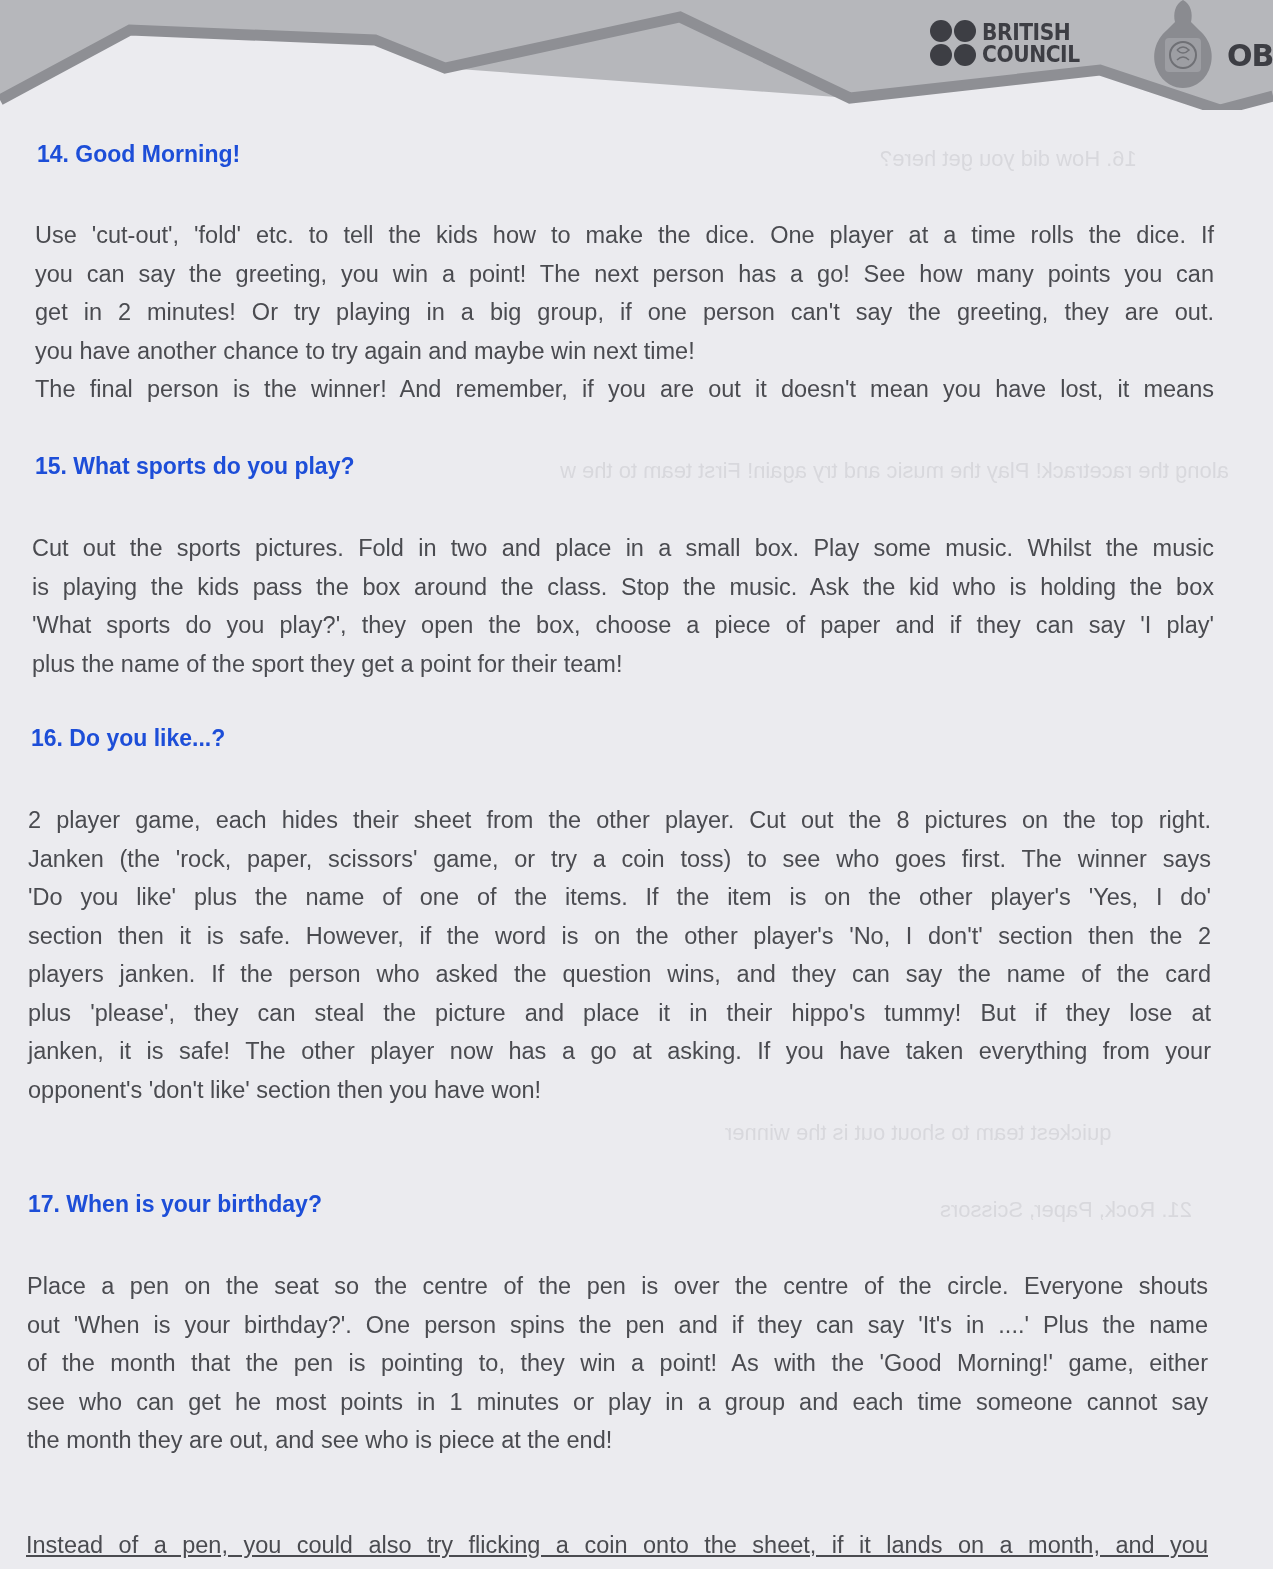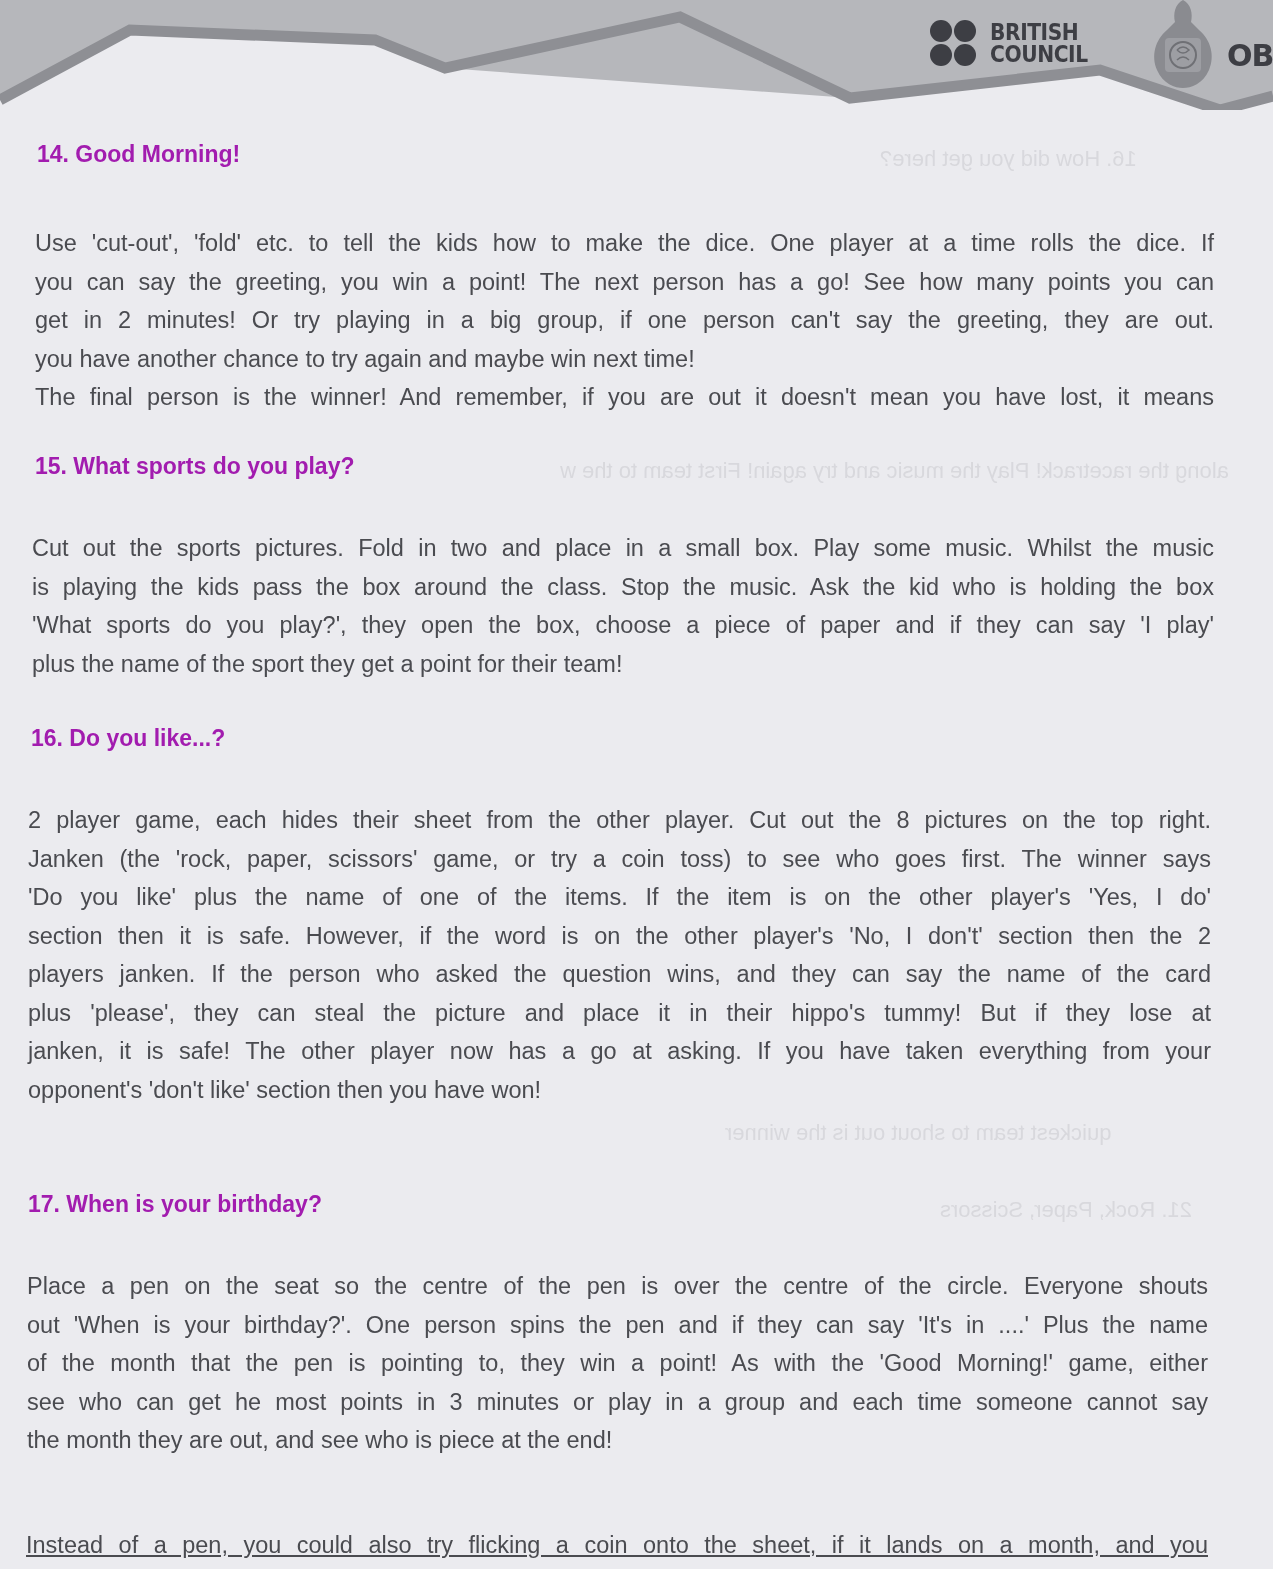--- a/index.html
+++ b/index.html
@@ -21,21 +21,21 @@
       width: 1273px;
       height: 110px;
     }
     .header svg { display: block; }
     .logo-bc {
       position: absolute;
       left: 930px;
       top: 20px;
       display: flex;
       align-items: center;
-      gap: 14px;
+      gap: 6px;
     }
     .bc-dots {
       display: grid;
       grid-template-columns: 22px 22px;
       grid-template-rows: 22px 22px;
       gap: 2px;
     }
     .bc-dots span {
       width: 22px; height: 22px;
       border-radius: 50%;
@@ -70,21 +70,21 @@
     }
     .content {
       position: absolute;
       left: 0; top: 0;
       width: 1273px;
     }
     .heading {
       position: absolute;
       font-weight: bold;
       font-size: 23px;
-      color: #a21caf;
+      color: #1d4ed8;
       white-space: nowrap;
     }
     .para {
       position: absolute;
       font-size: 23.5px;
       line-height: 38.5px;
       text-align: justify;
       text-align-last: left;
     }
     .para .line {
@@ -136,21 +136,21 @@
 </div>
 
 <div class="ghost" style="left:880px; top:146px;">16. How did you get here?</div>
 <div class="ghost" style="left:560px; top:458px;">along the racetrack! Play the music and try again! First team to the w</div>
 <div class="ghost" style="left:725px; top:1120px;">quickest team to shout out is the winner</div>
 <div class="ghost" style="left:940px; top:1197px;">21. Rock, Paper, Scissors</div>
 
 <div class="content">
 
   <div class="heading" style="left:37px; top:141px;">14. Good Morning!</div>
-  <div class="para" style="left:35px; top:216px; width:1179px;margin-top:8px;">
+  <div class="para" style="left:35px; top:216px; width:1179px;">
     <span class="line">Use 'cut-out', 'fold' etc. to tell the kids how to make the dice. One player at a time rolls the dice. If</span>
     <span class="line">you can say the greeting, you win a point! The next person has a go! See how many points you can</span>
     <span class="line">get in 2 minutes! Or try playing in a big group, if one person can't say the greeting, they are out.</span>
     <span class="line last">you have another chance to try again and maybe win next time!</span>
     <span class="line">The final person is the winner! And remember, if you are out it doesn't mean you have lost, it means</span>
   </div>
 
   <div class="heading" style="left:35px; top:453px;">15. What sports do you play?</div>
   <div class="para" style="left:32px; top:529px; width:1182px;">
     <span class="line">Cut out the sports pictures. Fold in two and place in a small box. Play some music. Whilst the music</span>
@@ -169,21 +169,21 @@
     <span class="line">plus 'please', they can steal the picture and place it in their hippo's tummy! But if they lose at</span>
     <span class="line">janken, it is safe! The other player now has a go at asking. If you have taken everything from your</span>
     <span class="line last">opponent's 'don't like' section then you have won!</span>
   </div>
 
   <div class="heading" style="left:28px; top:1191px;">17. When is your birthday?</div>
   <div class="para" style="left:27px; top:1267px; width:1181px;">
     <span class="line">Place a pen on the seat so the centre of the pen is over the centre of the circle. Everyone shouts</span>
     <span class="line">out 'When is your birthday?'. One person spins the pen and if they can say 'It's in ....' Plus the name</span>
     <span class="line">of the month that the pen is pointing to, they win a point! As with the 'Good Morning!' game, either</span>
-    <span class="line">see who can get he most points in 3 minutes or play in a group and each time someone cannot say</span>
+    <span class="line">see who can get he most points in 1 minutes or play in a group and each time someone cannot say</span>
     <span class="line last">the month they are out, and see who is piece at the end!</span>
   </div>
   <div class="para" style="left:26px; top:1526px; width:1182px;text-decoration:underline;">
     <span class="line">Instead of a pen, you could also try flicking a coin onto the sheet, if it lands on a month, and you</span>
     <span class="line last">can say it in English, you get a point!</span>
   </div>
 
 </div>
 
 </body></html>

